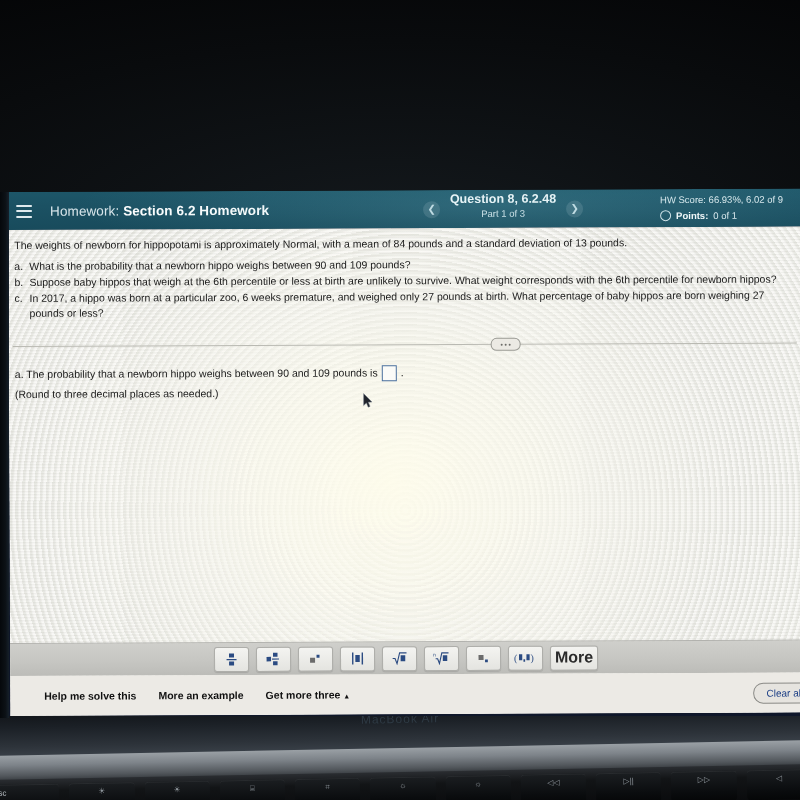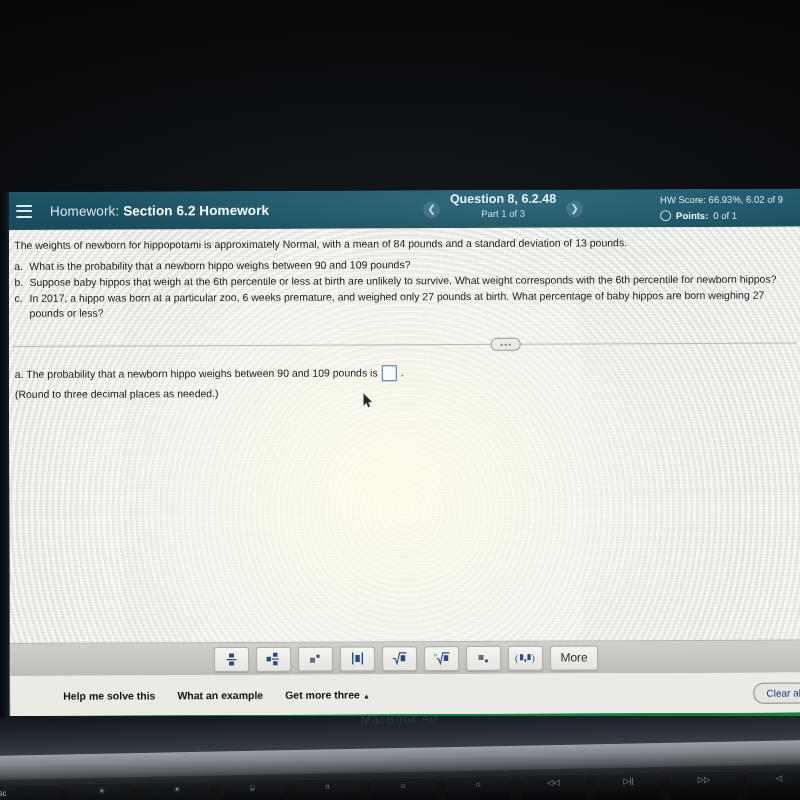--- a/index.html
+++ b/index.html
@@ -12,21 +12,21 @@
     height: 800px;
     overflow: hidden;
     font-family: "Liberation Sans", sans-serif;
     position: relative;
   }
 
   
   #photo {
     position: absolute;
     inset: 0;
-    background: #15803d;
+    background: #0f172a;
     overflow: hidden;
   }
 
   
   #bezel-top {
     position: absolute;
     left: 0; top: 0; width: 800px; height: 193px;
     background:
       radial-gradient(120% 180% at 50% 120%, #14191d 0%, #090b0d 55%, #010102 100%);
   }
@@ -224,41 +224,42 @@
     border: 1px solid #aeaeaa;
     border-radius: 3px;
     display: flex; align-items: center; justify-content: center;
     color: #2b4b82;
     font-size: 10px;
     box-shadow: 0 1px 1px rgba(0,0,0,.12);
   }
   .pal-btn.more {
     min-width: 38px;
     color: #2b2b2b;
-    font-size: 12px;
+    font-size: 16px;
+    font-weight: bold;
   }
   .pal-ico { display:block; }
 
   
   .helpbar {
     position: absolute;
     left: 0; right: 0; bottom: 0;
     height: 40px;
     background: #eceae5;
     display: flex;
     align-items: center;
     z-index: 5;
   }
   .help-link {
     font-size: 10.5px;
     font-weight: 700;
     color: #111;
     white-space: nowrap;
   }
-  .help-link:first-child { margin-left: 53px; }
+  .help-link:first-child { margin-left: 34px; }
   .helpbar .gap { width: 22px; }
   .caret-up {
     display: inline-block;
     margin-left: 3px;
     font-size: 7px;
     vertical-align: middle;
   }
   .clear-btn {
     position: absolute;
     right: -14px;
@@ -472,21 +473,21 @@
             <rect x="12.4" y="2.4" width="3.2" height="6" fill="#2b4b82"></rect>
             <text x="16.5" y="9.6" font-size="10" fill="#2b4b82" font-family="Liberation Serif, serif">)</text>
           </svg>
         </div>
         <div class="pal-btn more">More</div>
       </div>
 
       <div class="helpbar">
         <span class="help-link">Help me solve this</span>
         <span class="gap"></span>
-        <span class="help-link">What an example</span>
+        <span class="help-link">More an example</span>
         <span class="gap"></span>
         <span class="help-link">
           <span>Get more three</span><span class="caret-up">▲</span>
         </span>
         <span class="clear-btn">Clear all</span>
       </div>
 
     </div>
   </div>
 

